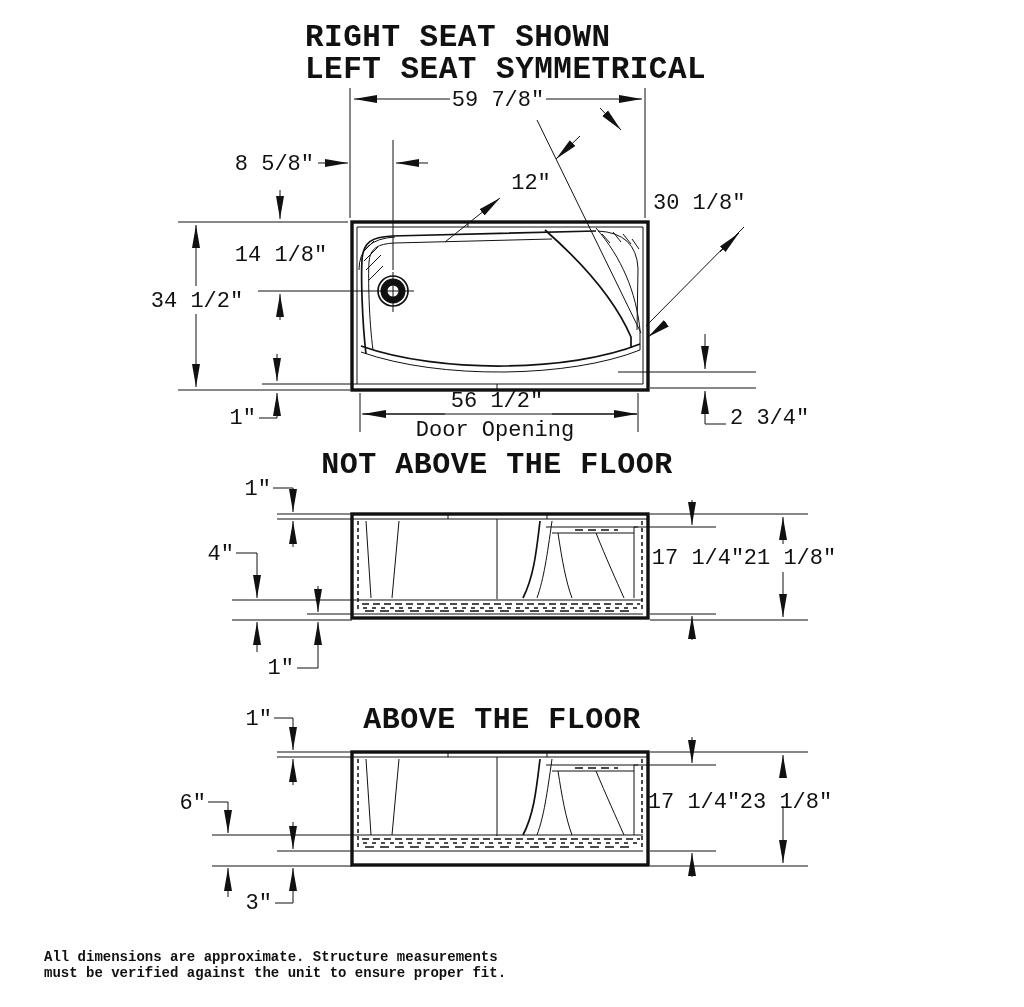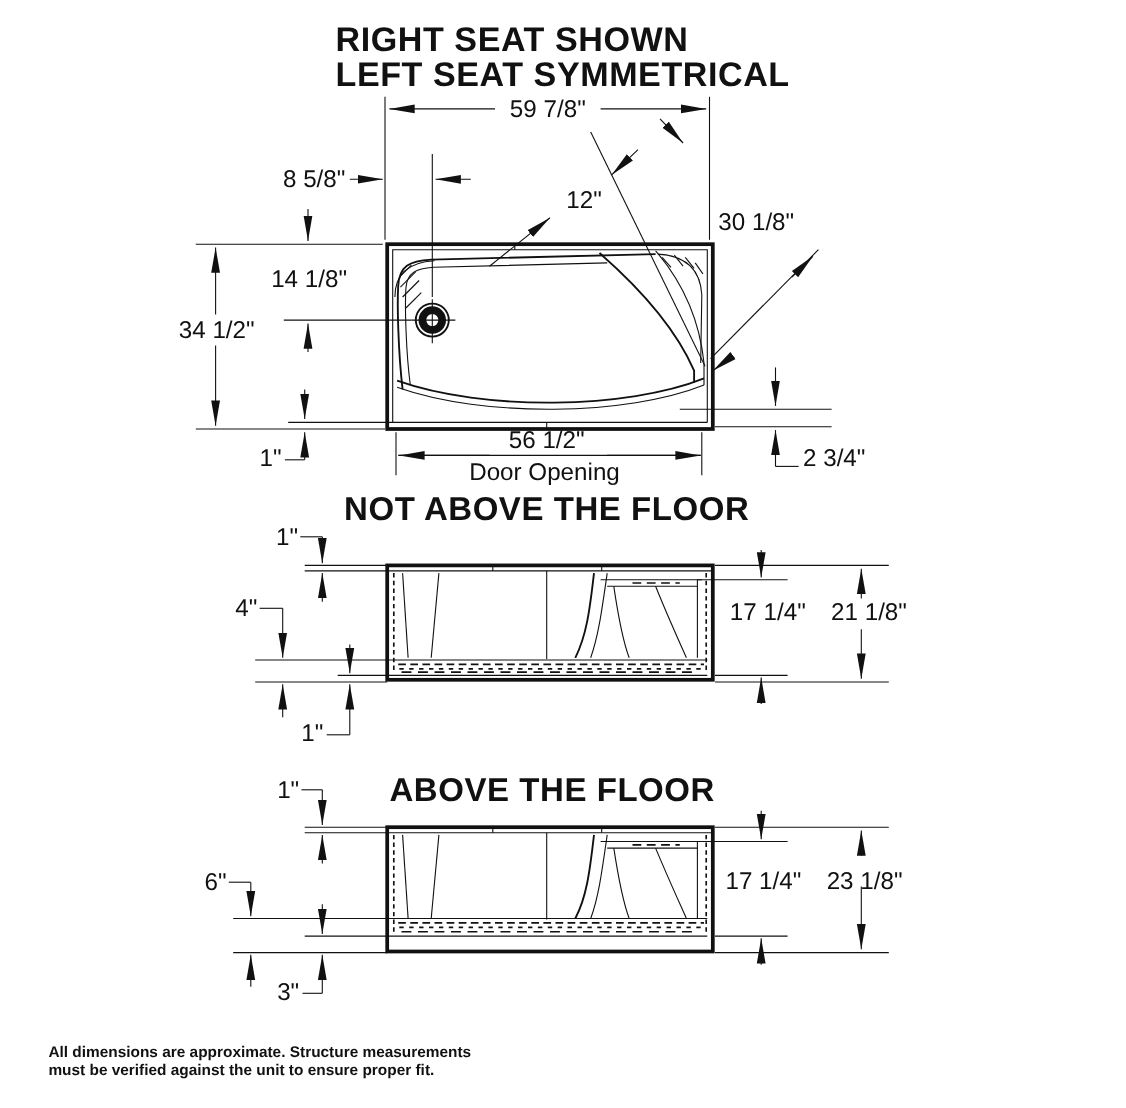--- a/index.html
+++ b/index.html
@@ -1,17 +1,17 @@
 <!DOCTYPE html>
 <html><head>
 <meta charset="utf-8">
 <style>
   html,body{margin:0;padding:0;background:#ffffff;}
   .page{position:relative;width:1024px;height:1007px;background:#fff;
-        font-family:Liberation Sans, sans-serif;}
+        font-family:Liberation Mono, monospace;}
   svg{display:block}
   svg text{fill:#111;}
   .hd{font-size:30px;font-weight:bold;letter-spacing:0.5px;}
   .ttl{font-size:31px;font-weight:bold;letter-spacing:0.5px;}
   .dim{font-size:22px;}
   .ft{font-size:14px;font-weight:bold;}
   .ln{stroke:#111;stroke-width:1;fill:none;}
   .ln2{stroke:#111;stroke-width:1.7;fill:none;}
   .thick{stroke:#111;stroke-width:3.4;fill:none;}
   .arr{stroke:#111;stroke-width:1;fill:none;marker-end:url(#ah);}

